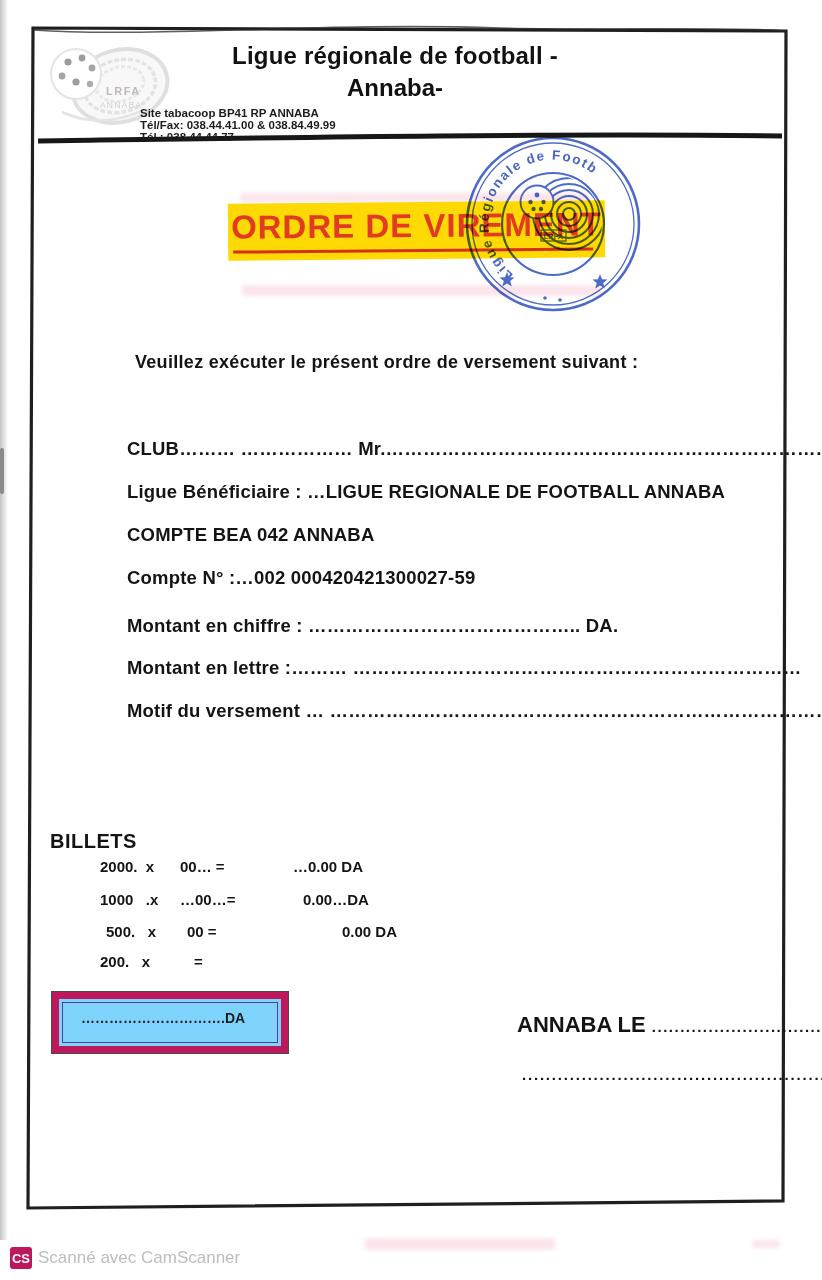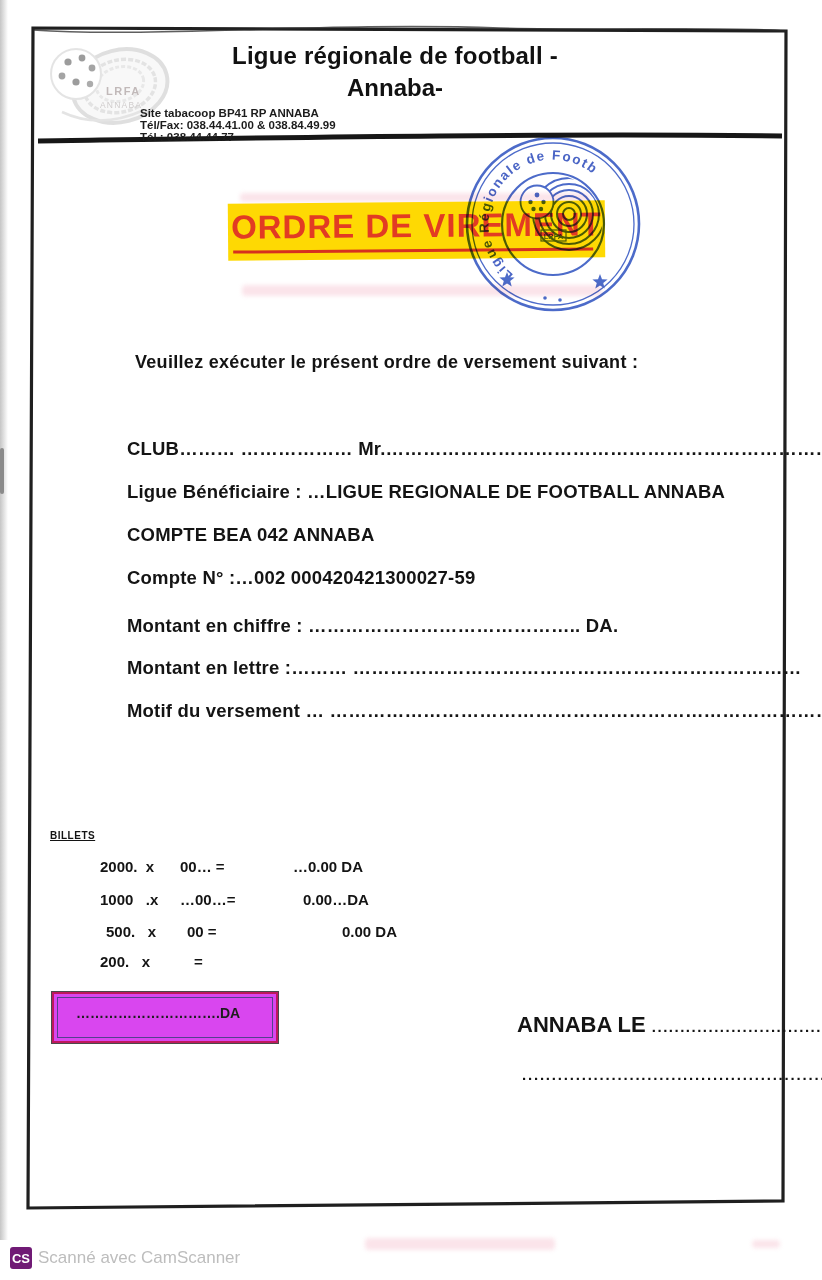--- a/index.html
+++ b/index.html
@@ -23,39 +23,39 @@
   .banner-text{position:absolute;left:0;right:0;top:5px;text-align:center;
     font-size:33px;font-weight:bold;color:#e23b23;letter-spacing:1px;}
   .banner-underline{position:absolute;left:5px;right:12px;bottom:7px;height:3px;background:#d6311f;}
   .stamp{left:463px;top:132px;z-index:3;mix-blend-mode:multiply;opacity:.92;}
   
   .intro{left:135px;top:352px;font-size:18px;font-weight:bold;letter-spacing:.3px;}
   .fline{left:127px;font-size:18.5px;font-weight:bold;white-space:pre;letter-spacing:.2px;}
   .f0{top:438px;} .f1{top:481px;} .f2{top:524px;} .f3{top:567px;}
   .f4{top:615px;} .f5{top:657px;} .f6{top:700px;}
   
-  .billets-h{left:50px;top:830px;font-size:10px;font-weight:bold;
-    text-decoration:underline;letter-spacing:.5px;}
+  .billets-h{left:50px;top:830px;font-size:20px;font-weight:bold;
+    letter-spacing:.5px;}
   .brow{left:0;width:450px;height:22px;font-size:15px;font-weight:bold;}
   .brow span{position:absolute;white-space:pre;}
   .b-qty{left:68px;margin-left:32px;} .b-count{left:156px;margin-left:24px;} 
   .r0{top:858px;} .r1{top:891px;} .r2{top:923px;} .r3{top:953px;}
   .r0 .b-amt{left:293px;} .r1 .b-amt{left:303px;} .r2 .b-amt{left:342px;}
   .r2 .b-qty{left:74px;} .r2 .b-count{left:163px;} .r3 .b-qty{left:68px;} .r3 .b-count{left:170px;}
   
-  .total-box{left:52px;top:992px;width:222px;height:47px;border:2px solid #be185d;
-    box-shadow:0 0 0 1px #4a4a4a;background:#d946ef;}
+  .total-box{left:52px;top:992px;width:222px;height:47px;border:7px solid #be185d;
+    box-shadow:0 0 0 1px #4a4a4a;background:#7dd3fc;}
   .total-inner{position:absolute;inset:3px;border:1px solid #55408f;}
   .total-text{position:absolute;left:22px;top:11px;font-size:14px;font-weight:bold;color:#1d1d1d;}
   
   .sig-place{left:517px;top:1012px;font-size:22px;font-weight:bold;white-space:pre;}
   .sig-place .sm-dots{font-size:15px;letter-spacing:1.5px;font-weight:bold;}
   .sig-dots{left:522px;top:1066px;font-size:15px;font-weight:bold;letter-spacing:1.8px;}
   
-  .cs-badge{left:10px;top:1247px;width:22px;height:22px;background:#701a75;color:#fff;
+  .cs-badge{left:10px;top:1247px;width:22px;height:22px;background:#be185d;color:#fff;
     border-radius:3px;font-size:13px;font-weight:bold;display:flex;align-items:center;
     justify-content:center;}
   .cs-text{left:38px;top:1248px;font-size:17px;color:#bdbdbd;}
   svg text{font-family:"Liberation Sans", sans-serif;}
 </style>
 </head>
 <body>
 
 <div class="abs edge-shadow"></div>
 <div class="abs edge-mark"></div>

